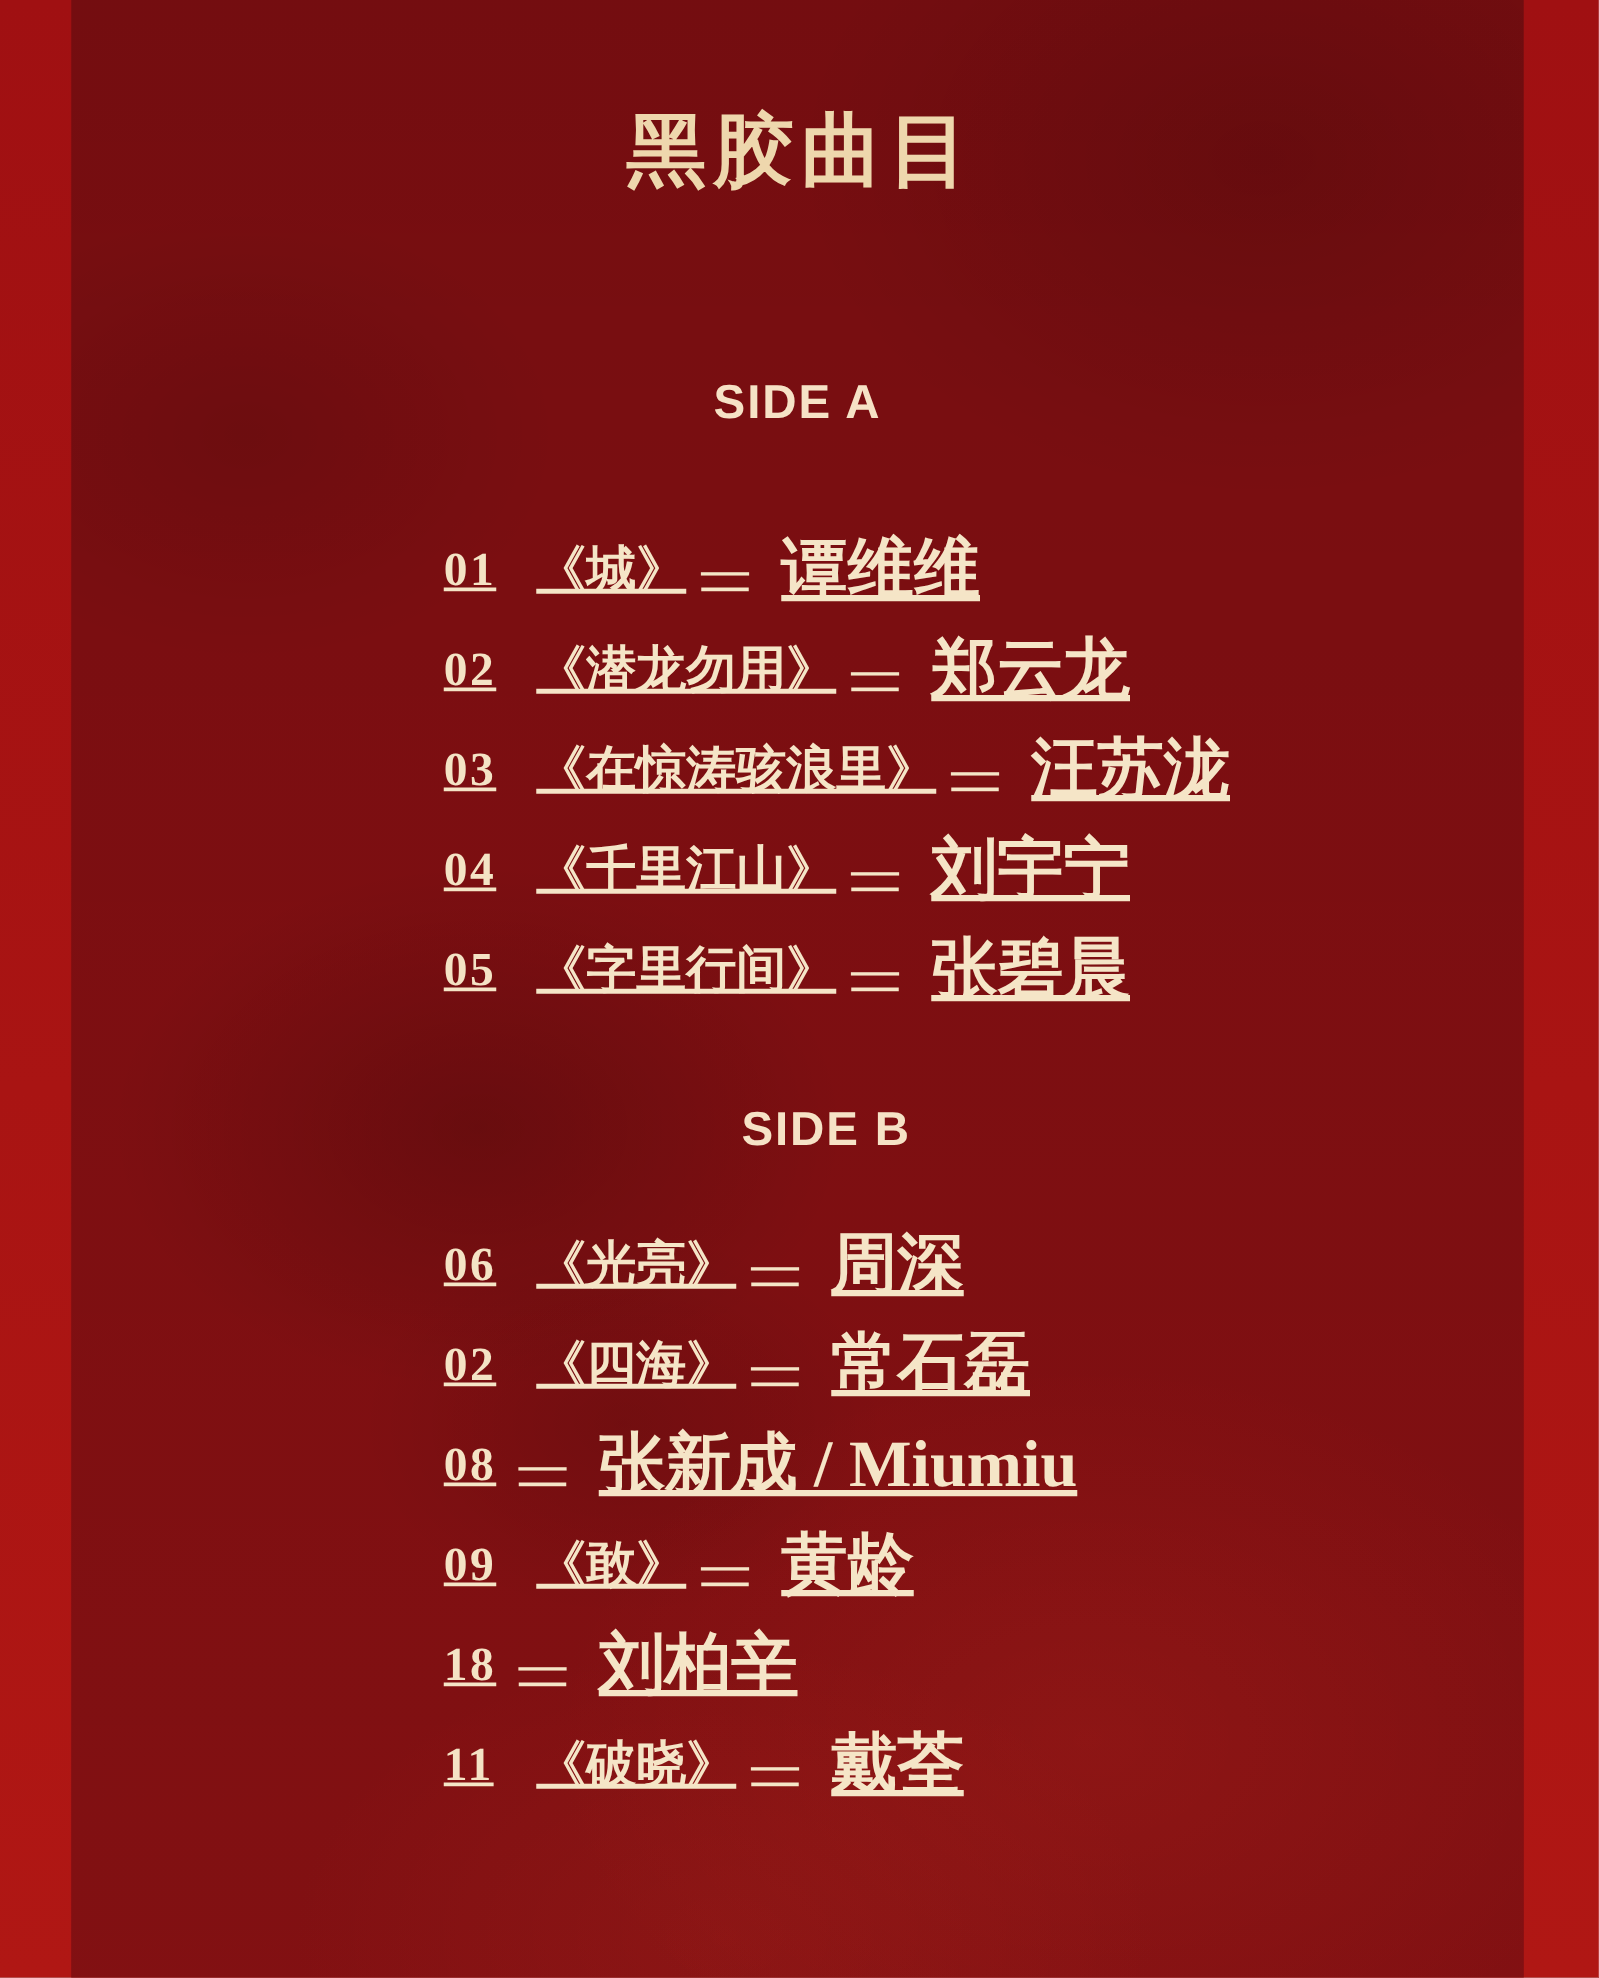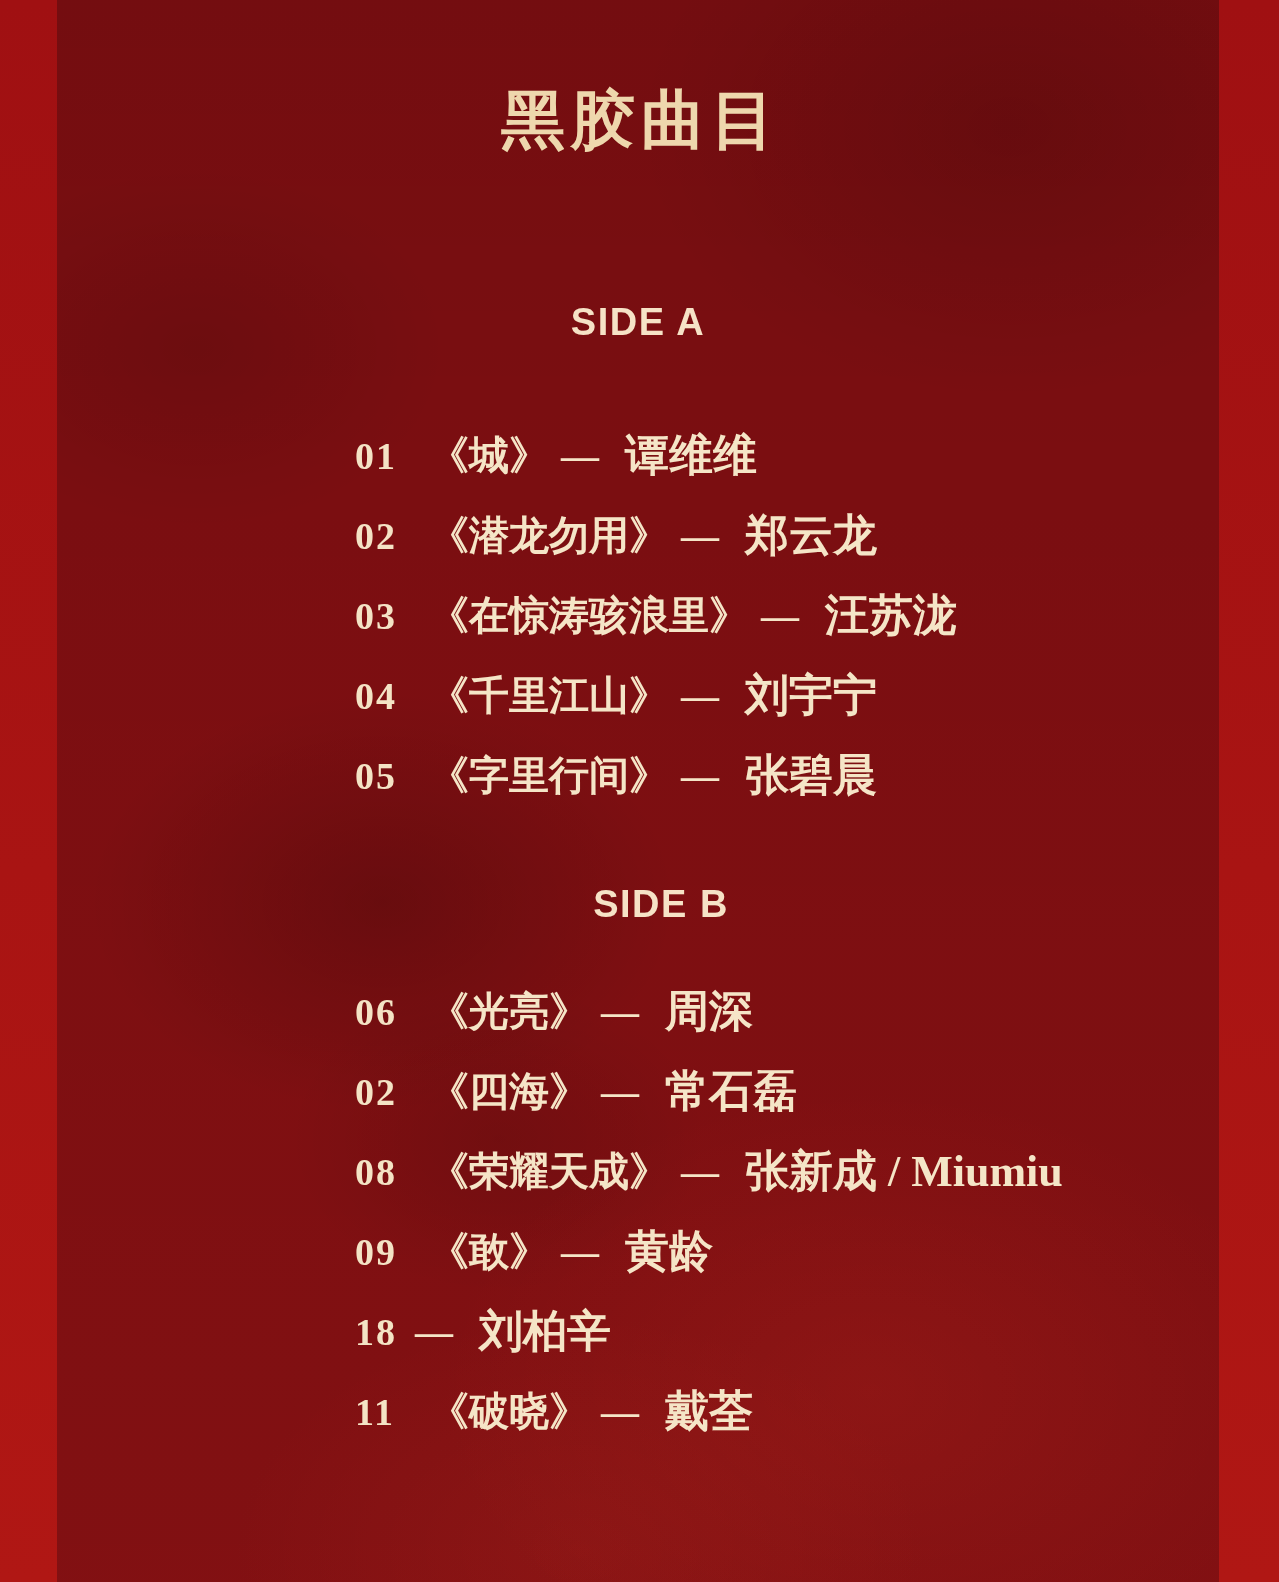--- a/index.html
+++ b/index.html
@@ -73,37 +73,38 @@
   .side-b .tracks { margin-top: 64px; }
   .track {
     display: flex;
     align-items: center;
     height: 44px;
     line-height: 44px;
     margin-bottom: 36px;
     color: #f5e5c7;
     font-weight: 700;
     white-space: nowrap;
+    text-decoration: underline;
   }
   .t-num {
     font-size: 38px;
     width: 48px;
     letter-spacing: 2px;
     color: #f4e3c5;
   }
   .t-title {
     font-size: 40px;
     margin-left: 26px;
   }
   .t-dash {
     font-size: 38px;
     margin-left: 12px;
   }
   .t-artist {
-    font-size: 44px;
+    font-size: 53px;
     margin-left: 26px;
   }
 </style>
 </head>
 <body>
 
 <div class="panel">
   <div class="content">
 
     <h1 class="title">黑胶曲目</h1>
@@ -160,21 +161,20 @@
 
   <div class="track">
     <span class="t-num">02</span>
     <span class="t-title">《四海》</span>
     <span class="t-dash">—</span>
     <span class="t-artist">常石磊</span>
   </div>
 
   <div class="track">
     <span class="t-num">08</span>
-    <span class="t-title">《荣耀天成》</span>
     <span class="t-dash">—</span>
     <span class="t-artist">张新成 / Miumiu</span>
   </div>
 
   <div class="track">
     <span class="t-num">09</span>
     <span class="t-title">《敢》</span>
     <span class="t-dash">—</span>
     <span class="t-artist">黄龄</span>
   </div>

